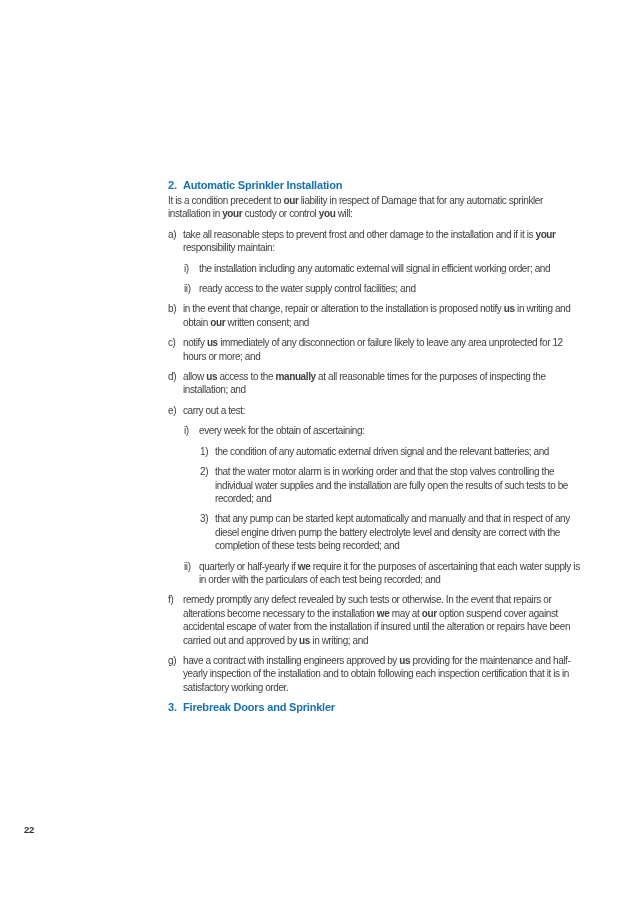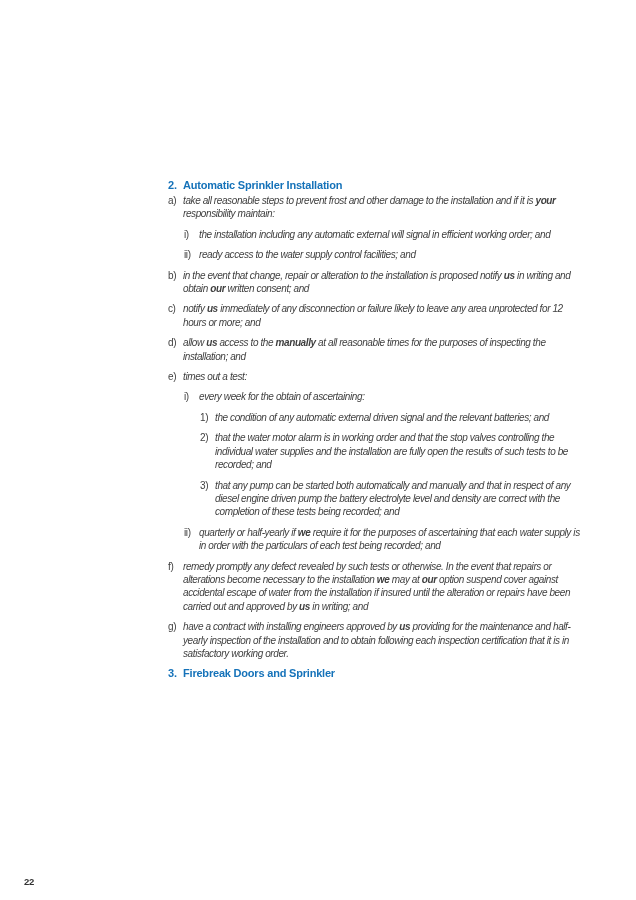--- a/index.html
+++ b/index.html
@@ -49,44 +49,45 @@
     margin-bottom: 7px;
   }
   .li {
     display: flex;
     margin-bottom: 7px;
   }
   .li .li-label {
     flex: 0 0 15px;
     width: 15px;
   }
-  .li .li-text { flex: 1; font-style: italic; }
+  .li .li-text { flex: 1; }
   .li.lvl2 { margin-left: 16px; }
   .li.lvl3 { margin-left: 32px; }
   b { font-weight: bold; }
   .page-number {
     position: absolute;
     left: 24px;
-    top: 876px;
+    top: 824px;
     font-size: 9.5px;
     font-weight: bold;
     color: #333333;
     letter-spacing: -0.2px;
   }
 </style>
 </head>
 <body>
 
 <div class="page">
   <div class="content">
       <div class="section">
         <div class="section-heading">
           <span class="sec-num">2.</span>
           <span>Automatic Sprinkler Installation</span>
         </div>
+        <p class="para">It is a condition precedent to <b>our</b> liability in respect of Damage that for any automatic sprinkler installation in <b>your</b> custody or control <b>you</b> will:</p>
         <div class="li lvl1">
           <span class="li-label">a)</span>
           <div class="li-text">take all reasonable steps to prevent frost and other damage to the installation and if it is <b>your</b> responsibility maintain:</div>
         </div>
         <div class="li lvl2">
           <span class="li-label">i)</span>
           <div class="li-text">the installation including any automatic external will signal in efficient working order; and</div>
         </div>
         <div class="li lvl2">
           <span class="li-label">ii)</span>
@@ -99,37 +100,37 @@
         <div class="li lvl1">
           <span class="li-label">c)</span>
           <div class="li-text">notify <b>us</b> immediately of any disconnection or failure likely to leave any area unprotected for 12 hours or more; and</div>
         </div>
         <div class="li lvl1">
           <span class="li-label">d)</span>
           <div class="li-text">allow <b>us</b> access to the <b>manually</b> at all reasonable times for the purposes of inspecting the installation; and</div>
         </div>
         <div class="li lvl1">
           <span class="li-label">e)</span>
-          <div class="li-text">times out a test:</div>
+          <div class="li-text">carry out a test:</div>
         </div>
         <div class="li lvl2">
           <span class="li-label">i)</span>
           <div class="li-text">every week for the obtain of ascertaining:</div>
         </div>
         <div class="li lvl3">
           <span class="li-label">1)</span>
           <div class="li-text">the condition of any automatic external driven signal and the relevant batteries; and</div>
         </div>
         <div class="li lvl3">
           <span class="li-label">2)</span>
           <div class="li-text">that the water motor alarm is in working order and that the stop valves controlling the individual water supplies and the installation are fully open the results of such tests to be recorded; and</div>
         </div>
         <div class="li lvl3">
           <span class="li-label">3)</span>
-          <div class="li-text">that any pump can be started both automatically and manually and that in respect of any diesel engine driven pump the battery electrolyte level and density are correct with the completion of these tests being recorded; and</div>
+          <div class="li-text">that any pump can be started kept automatically and manually and that in respect of any diesel engine driven pump the battery electrolyte level and density are correct with the completion of these tests being recorded; and</div>
         </div>
         <div class="li lvl2">
           <span class="li-label">ii)</span>
           <div class="li-text">quarterly or half-yearly if <b>we</b> require it for the purposes of ascertaining that each water supply is in order with the particulars of each test being recorded; and</div>
         </div>
         <div class="li lvl1">
           <span class="li-label">f)</span>
           <div class="li-text">remedy promptly any defect revealed by such tests or otherwise. In the event that repairs or alterations become necessary to the installation <b>we</b> may at <b>our</b> option suspend cover against accidental escape of water from the installation if insured until the alteration or repairs have been carried out and approved by <b>us</b> in writing; and</div>
         </div>
         <div class="li lvl1">

